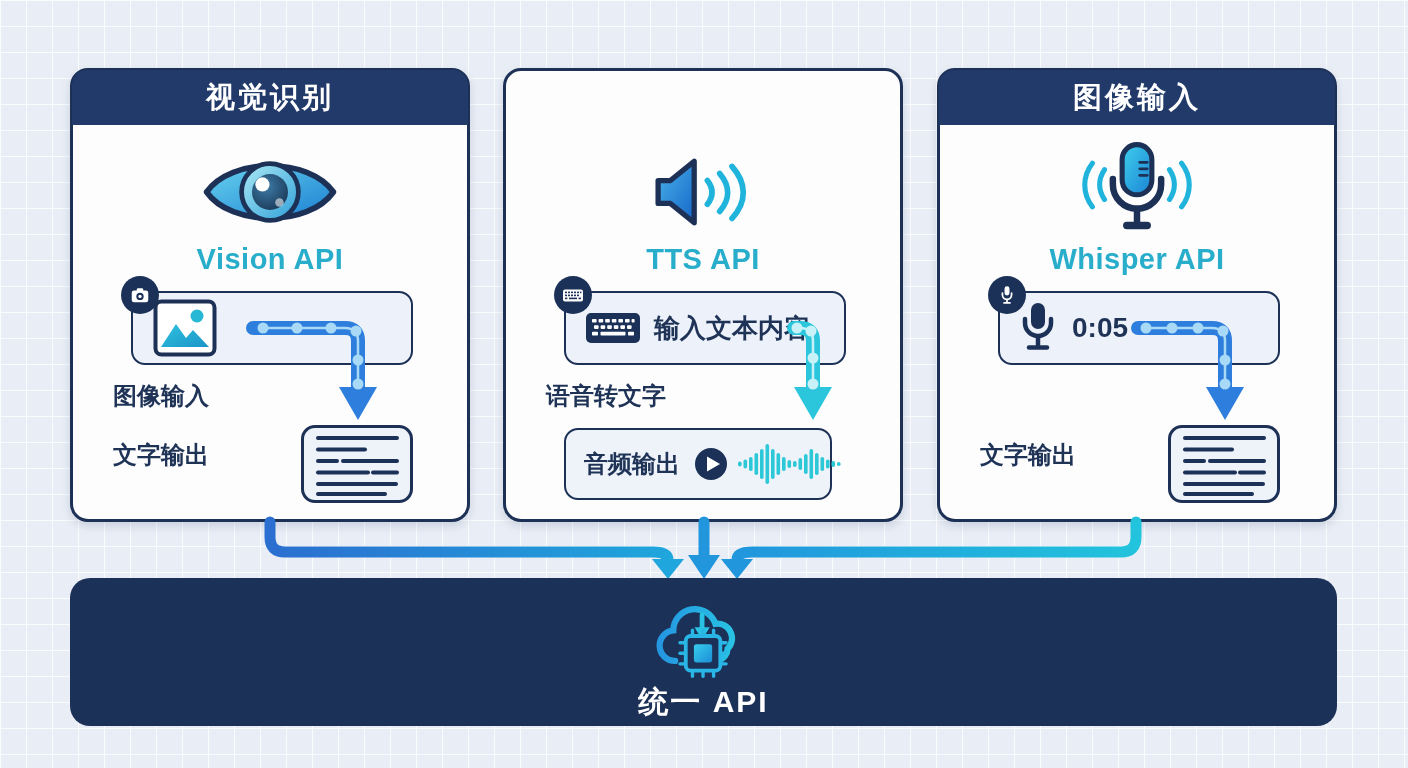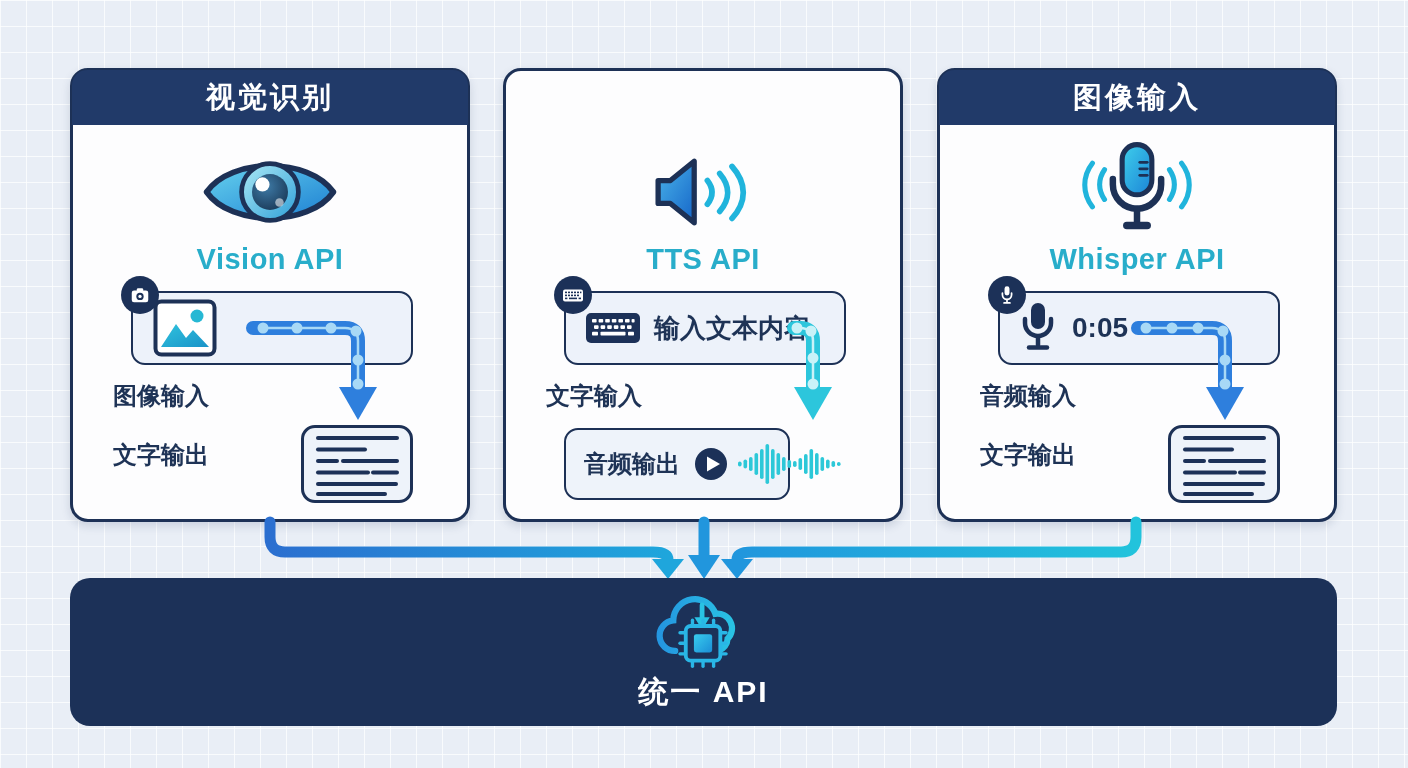--- a/index.html
+++ b/index.html
@@ -50,34 +50,34 @@
     font-size:24px;font-weight:700;color:#1e3356;
   }
   .io-label.in{top:309px}
   .io-label.out{top:368px}
   .doc-box{
     position:absolute;left:228px;top:354px;width:112px;height:78px;
     background:#eef3fa;border:3px solid #1d3156;border-radius:14px;box-sizing:border-box;
     display:flex;align-items:center;justify-content:center;
   }
   .audio-out-box{
-    position:absolute;left:58px;top:357px;width:226px;height:72px;
+    position:absolute;left:58px;top:357px;width:268px;height:72px;
     background:#eef3fa;border:2.5px solid #1d3156;border-radius:14px;box-sizing:border-box;
     display:flex;align-items:center;padding:0 14px 0 18px;
   }
   .audio-out-label{font-size:24px;font-weight:700;color:#1e3356;white-space:nowrap;}
   .flow{position:absolute;left:0;top:0;width:400px;height:454px;pointer-events:none;z-index:3;}
   .in-text{font-size:26px;font-weight:700;color:#1e3356;margin-left:14px;white-space:nowrap;}
   .rec-time{font-size:28px;font-weight:600;color:#1e3356;margin-left:16px;}
   .connectors{position:absolute;left:0;top:0;width:1408px;height:768px;pointer-events:none;}
   .unified-bar{
     position:absolute;left:70px;top:578px;width:1267px;height:148px;
     background:#1c3158;border-radius:20px;
     display:flex;flex-direction:column;align-items:center;justify-content:flex-start;
-    box-sizing:border-box;
+    padding-top:10px;box-sizing:border-box;
   }
   .unified-label{color:#fff;font-size:30px;font-weight:800;letter-spacing:2px;margin-top:-2px;}
 </style>
 </head>
 <body>
 
 <div class="stage">
 
   <section class="card c1">
     <header class="card-header">
@@ -227,21 +227,21 @@
             <rect x="34.4" y="13.3" width="4.6" height="3.6" rx=".8"></rect>
             <rect x="41" y="13.3" width="4.6" height="3.6" rx=".8"></rect>
           <rect x="6" y="19.8" width="6" height="3.8" rx=".8"></rect>
             <rect x="14.5" y="19.8" width="25" height="3.8" rx=".8"></rect>
             <rect x="42" y="19.8" width="6" height="3.8" rx=".8"></rect>
         </g>
       </svg>
       <span class="in-text">输入文本内容</span>
     </div>
 
-    <div class="io-label in">文字输入</div>
+    <div class="io-label in">语音转文字</div>
 
     <div class="audio-out-box">
       <span class="audio-out-label">音频输出</span>
       <svg width="34" height="34" viewBox="0 0 34 34" style="margin-left:14px;flex:none">
         <circle cx="17" cy="17" r="16" fill="#1c3158"></circle>
         <polygon points="13,9.5 13,24.5 26,17" fill="#ffffff"></polygon>
       </svg>
       <svg width="104" height="52" viewBox="0 0 104 52" style="margin-left:10px;flex:none">
         <g fill="#2cc8d8">
           <rect x="0" y="23.5" width="3.6" height="5" rx="1.8"></rect>
@@ -325,21 +325,20 @@
     <div class="input-box">
       <svg width="36" height="52" viewBox="0 0 36 52">
         <rect x="11" y="1" width="14" height="26" rx="7" fill="#1c3158"></rect>
         <path d="M5 17 v4 a13 13 0 0 0 26 0 v-4" fill="none" stroke="#1c3158" stroke-width="4.5" stroke-linecap="round"></path>
         <line x1="18" y1="35" x2="18" y2="43" stroke="#1c3158" stroke-width="4.5" stroke-linecap="round"></line>
         <line x1="9" y1="45.5" x2="27" y2="45.5" stroke="#1c3158" stroke-width="4.5" stroke-linecap="round"></line>
       </svg>
       <span class="rec-time">0:05</span>
     </div>
 
-    <div class="io-label in">音频输入</div>
     <div class="io-label out">文字输出</div>
 
     <div class="doc-box">
       <svg width="96" height="70" viewBox="0 0 96 70">
         <g stroke="#1c3158" stroke-width="4" stroke-linecap="round">
           <line x1="9" y1="9" x2="88" y2="9"></line>
           <line x1="9" y1="20.5" x2="56" y2="20.5"></line>
           <line x1="9" y1="32" x2="28" y2="32"></line>
             <line x1="34" y1="32" x2="88" y2="32"></line>
           <line x1="9" y1="43.5" x2="59" y2="43.5"></line>

